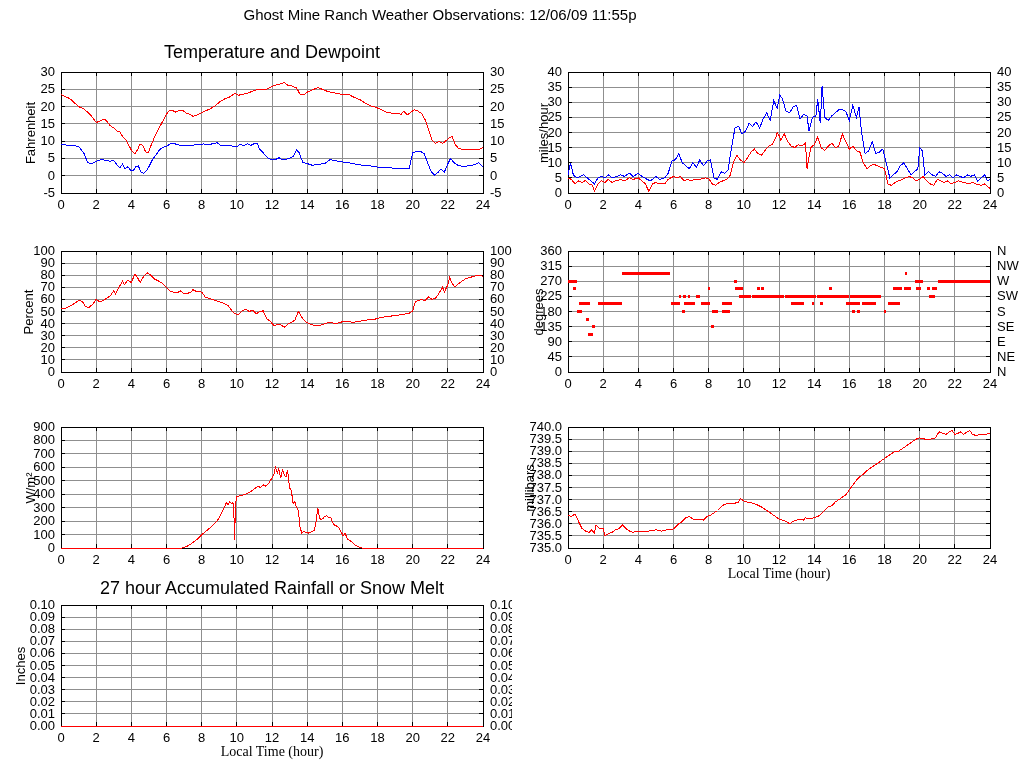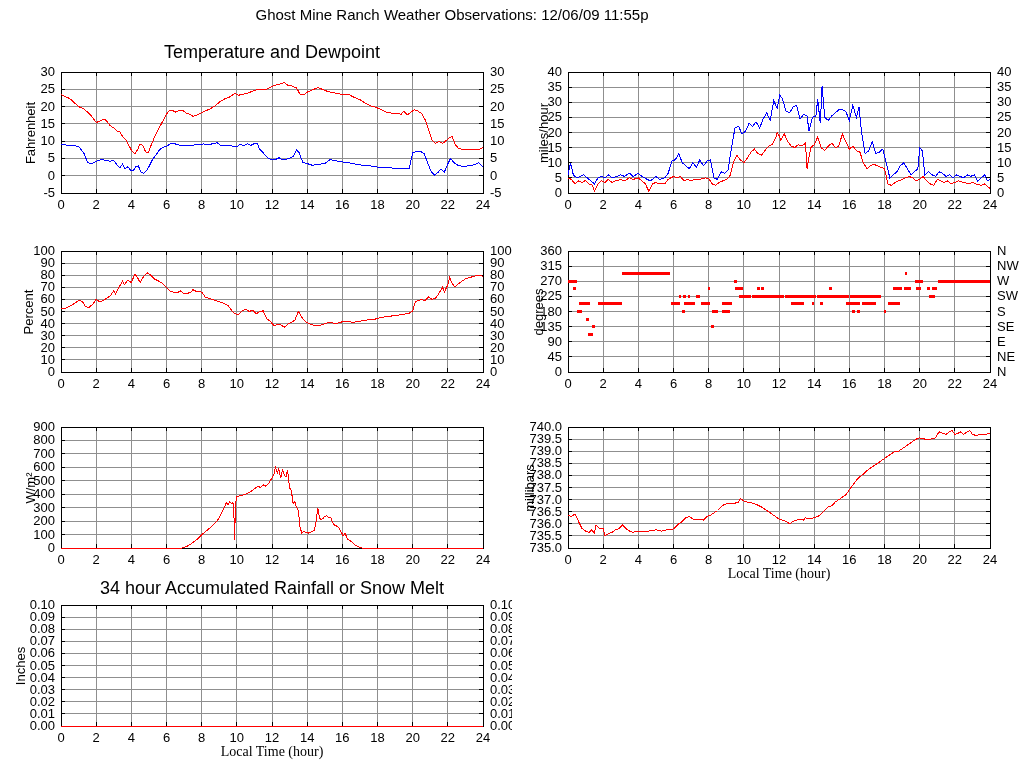--- a/index.html
+++ b/index.html
@@ -1,18 +1,18 @@
 <!DOCTYPE html>
 <html><head>
 <meta charset="utf-8">
 <style>
   html,body{margin:0;padding:0;background:#ffffff;}
   .page{position:relative;width:1024px;height:768px;background:#ffffff;
         font-family:"Liberation Sans",sans-serif;color:#000;overflow:hidden;}
-  .main-title{position:absolute;top:6px;left:12px;width:880px;text-align:center;
+  .main-title{position:absolute;top:6px;left:0;width:880px;text-align:center;
               font-size:15px;}
   figure.chart{position:absolute;margin:0;padding:0;}
   .chart-title{position:absolute;text-align:center;font-size:18px;line-height:14px;}
   svg.plot{position:absolute;left:0;top:0;font-size:13px;}
   svg.plot text{fill:#000;}
   .ylabel{position:absolute;font-size:13px;white-space:nowrap;
           transform:translate(-50%,-50%) rotate(-90deg);}
   .xlabel{position:absolute;text-align:center;font-size:14px;font-family:Liberation Serif, serif;}
 </style>
 </head>
@@ -809,18 +809,18 @@
         <text x="236.83333333333334" y="168" text-anchor="middle">10</text>
         <text x="272" y="168" text-anchor="middle">12</text>
         <text x="307.1666666666667" y="168" text-anchor="middle">14</text>
         <text x="342.3333333333333" y="168" text-anchor="middle">16</text>
         <text x="377.5" y="168" text-anchor="middle">18</text>
         <text x="412.6666666666667" y="168" text-anchor="middle">20</text>
         <text x="447.8333333333333" y="168" text-anchor="middle">22</text>
         <text x="483" y="168" text-anchor="middle">24</text>
         <polyline points="61.0,152.0 483.0,152.0" fill="none" stroke="#ff0000" stroke-width="1"></polyline>
       </svg>
-    <div class="chart-title" style="left:61px;top:7px;width:422px">34 hour Accumulated Rainfall or Snow Melt</div>
+    <div class="chart-title" style="left:61px;top:7px;width:422px">27 hour Accumulated Rainfall or Snow Melt</div>
     <div class="ylabel" style="left:20px;top:92px">Inches</div>
     <div class="xlabel" style="left:61px;top:170px;width:422px">Local Time (hour)</div>
   </figure>
 
 </div>
 
 </body></html>

